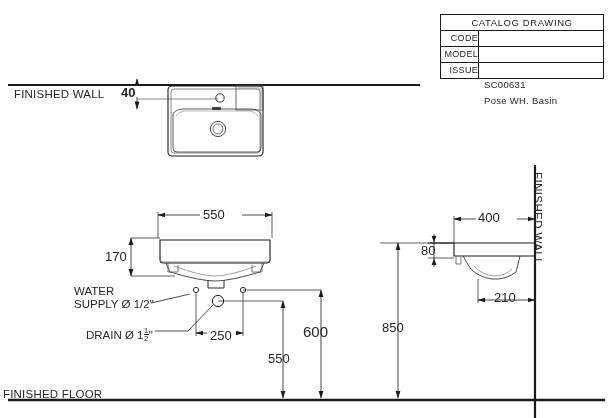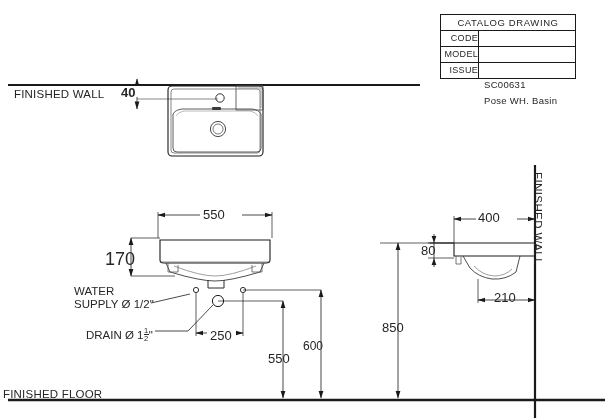--- a/index.html
+++ b/index.html
@@ -30,24 +30,24 @@
     position: absolute;
     white-space: pre;
     color: #262626;
     font-family: "Liberation Sans", sans-serif;
     line-height: 1;
   }
   .lbl-wall-plan { left: 14px; top: 89px; font-size: 11.5px; letter-spacing: 0.2px; }
   .lbl-floor { left: 3px; top: 389px; font-size: 11.5px; letter-spacing: 0.2px; }
   .dim-70 { left: 121px; top: 86px; font-size: 13px; font-weight: 700; }
   .dim-550w { left: 203px; top: 208px; font-size: 13px; }
-  .dim-170 { left: 105px; top: 250px; font-size: 18px; }
+  .dim-170 { left: 105px; top: 250px; font-size: 13px; }
   .dim-250 { left: 210px; top: 329px; font-size: 13px; }
   .dim-550v { left: 268px; top: 352px; font-size: 13px; }
-  .dim-600 { left: 303px; top: 340px; font-size: 12px; }
+  .dim-600 { left: 303px; top: 324px; font-size: 15px; }
   .dim-850 { left: 382px; top: 321px; font-size: 13px; }
   .dim-400 { left: 478px; top: 211px; font-size: 13px; }
   .dim-80 { left: 421px; top: 244px; font-size: 13px; }
   .dim-210 { left: 494px; top: 291px; font-size: 13px; }
   .lbl-water1 { left: 74px; top: 286px; font-size: 11.5px; }
   .lbl-water2 { left: 74px; top: 299px; font-size: 11.5px; }
   .lbl-drain { left: 86px; top: 327px; font-size: 11.5px; }
   .frac {
     display: inline-block;
     vertical-align: -0.35em;
@@ -63,21 +63,21 @@
     font-size: 11.5px;
     letter-spacing: 0.4px;
     transform-origin: left top;
     transform: rotate(90deg) translate(0, -100%);
   }
   
   #title-block {
     position: absolute;
     left: 440px;
     top: 14px;
-    width: 136px;
+    width: 164px;
     border: 1.3px solid #1a1a1a;
     box-sizing: border-box;
     background: #fff;
   }
   #title-block .tb-row {
     display: flex;
     border-top: 1.3px solid #1a1a1a;
     height: 15px;
   }
   #title-block .tb-row:first-child { border-top: none; }

